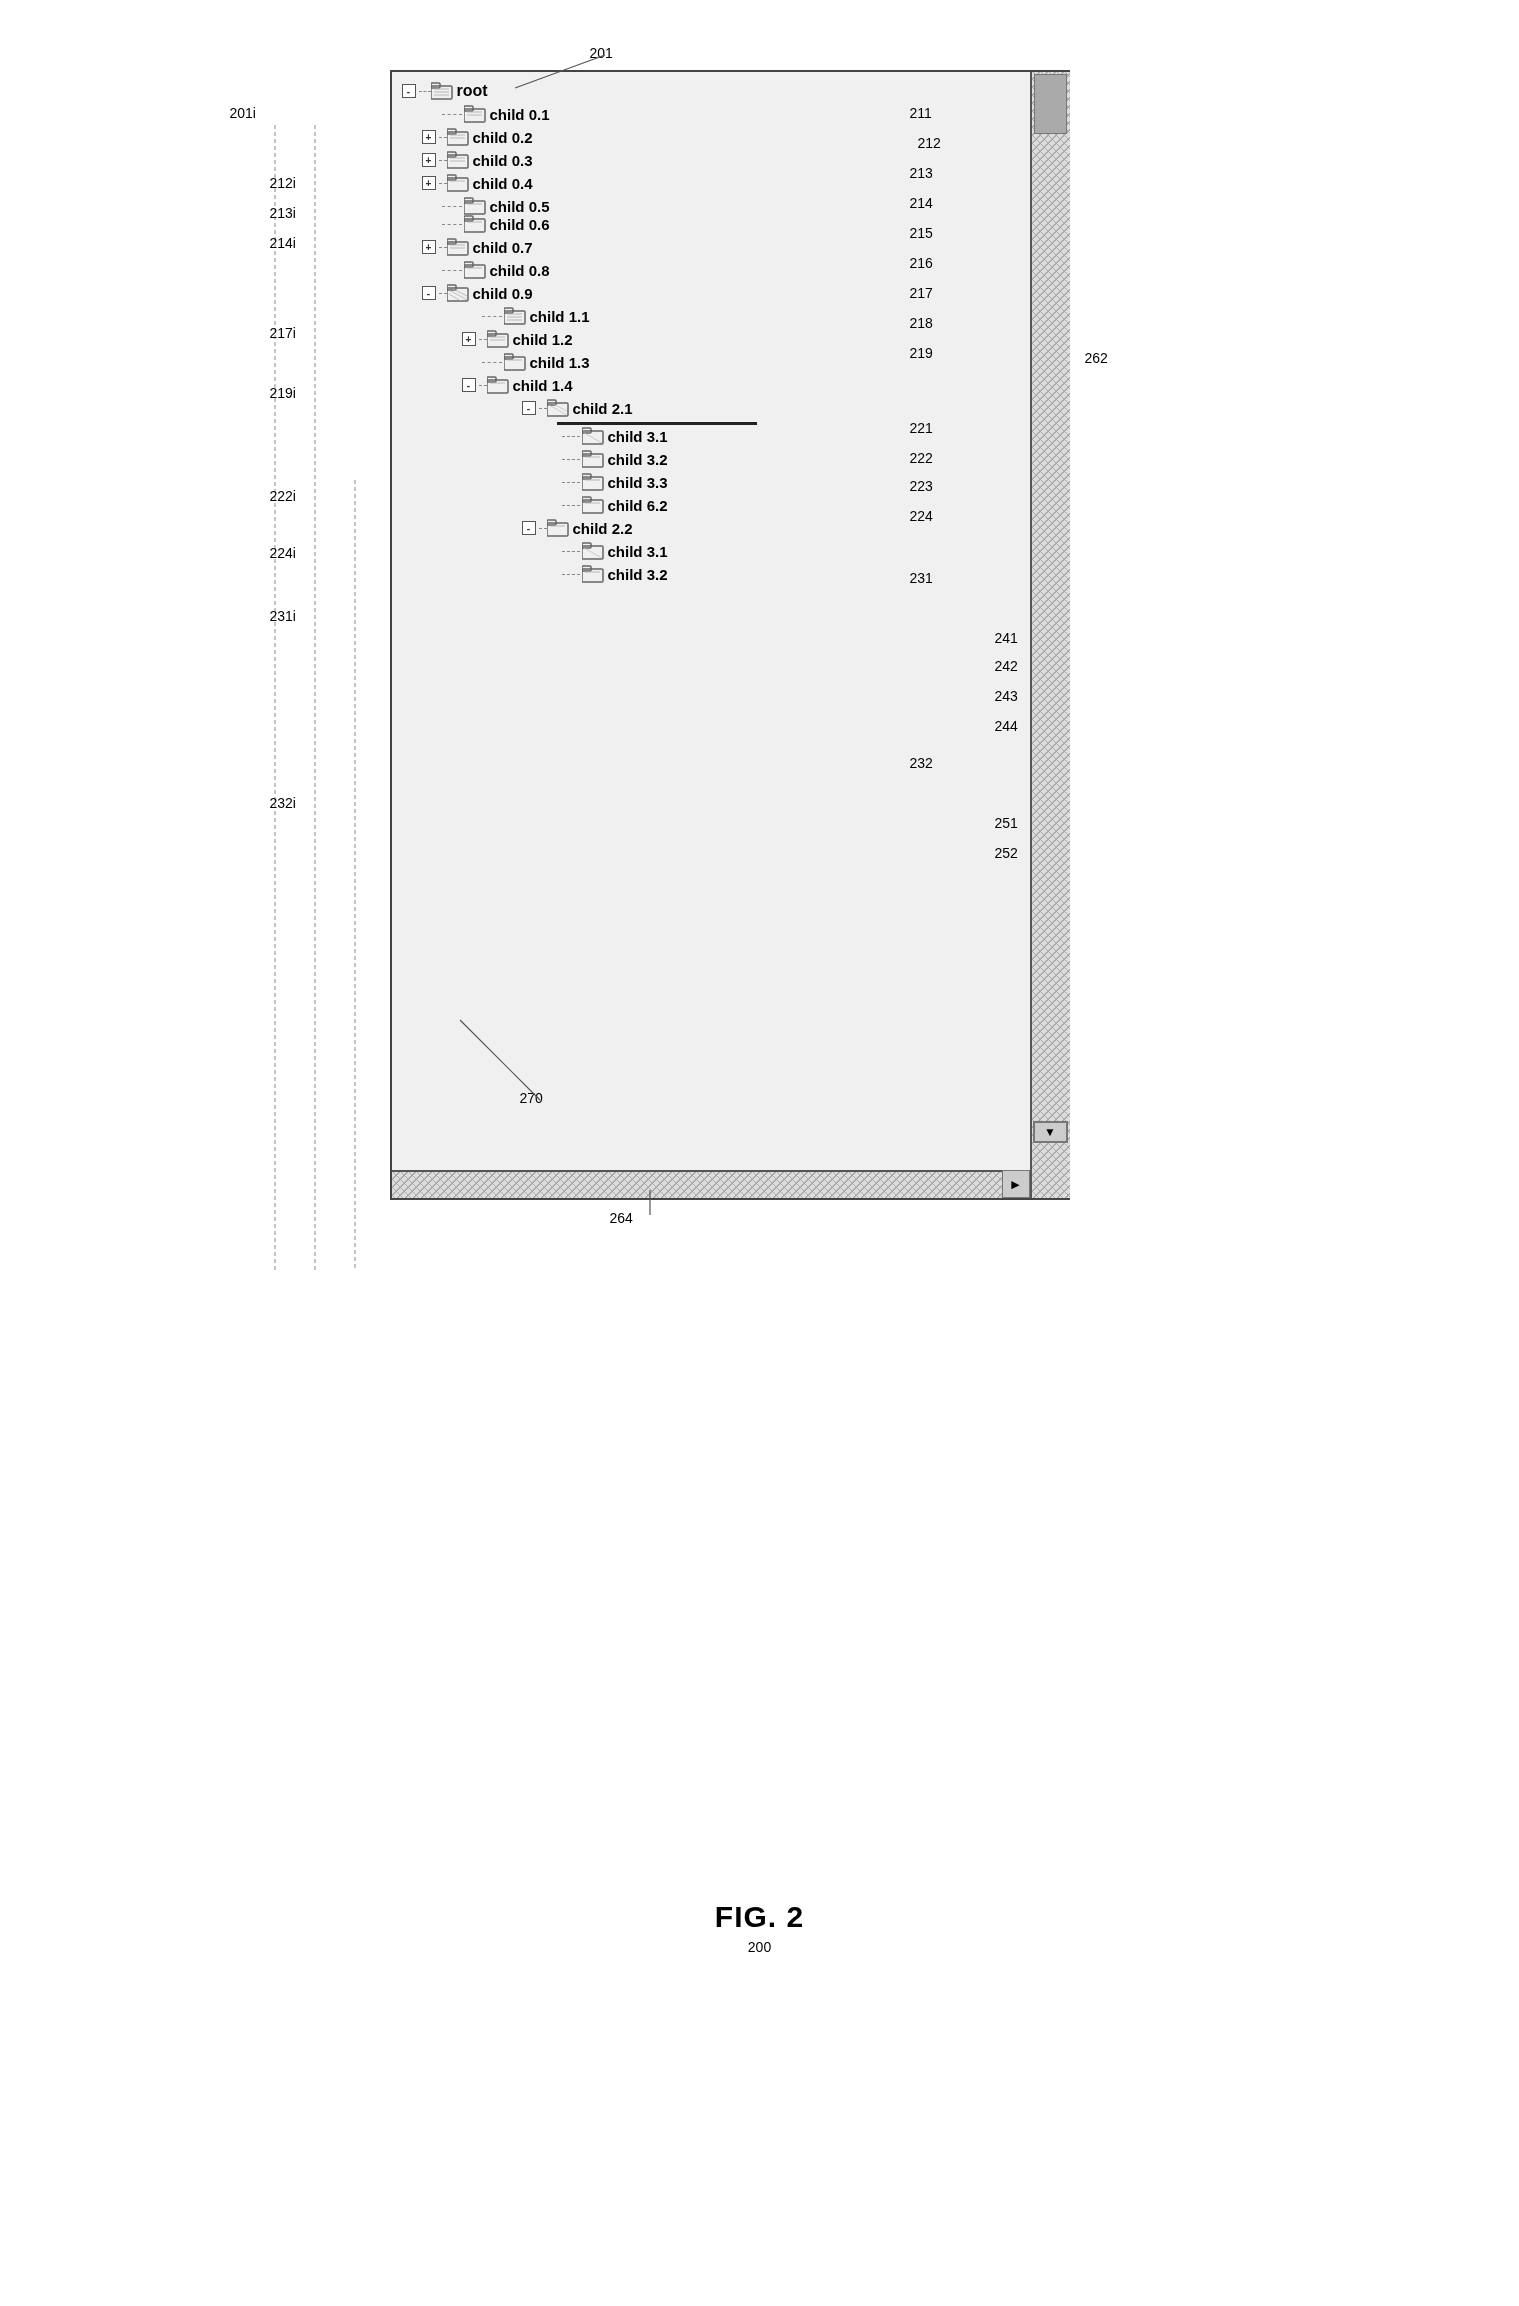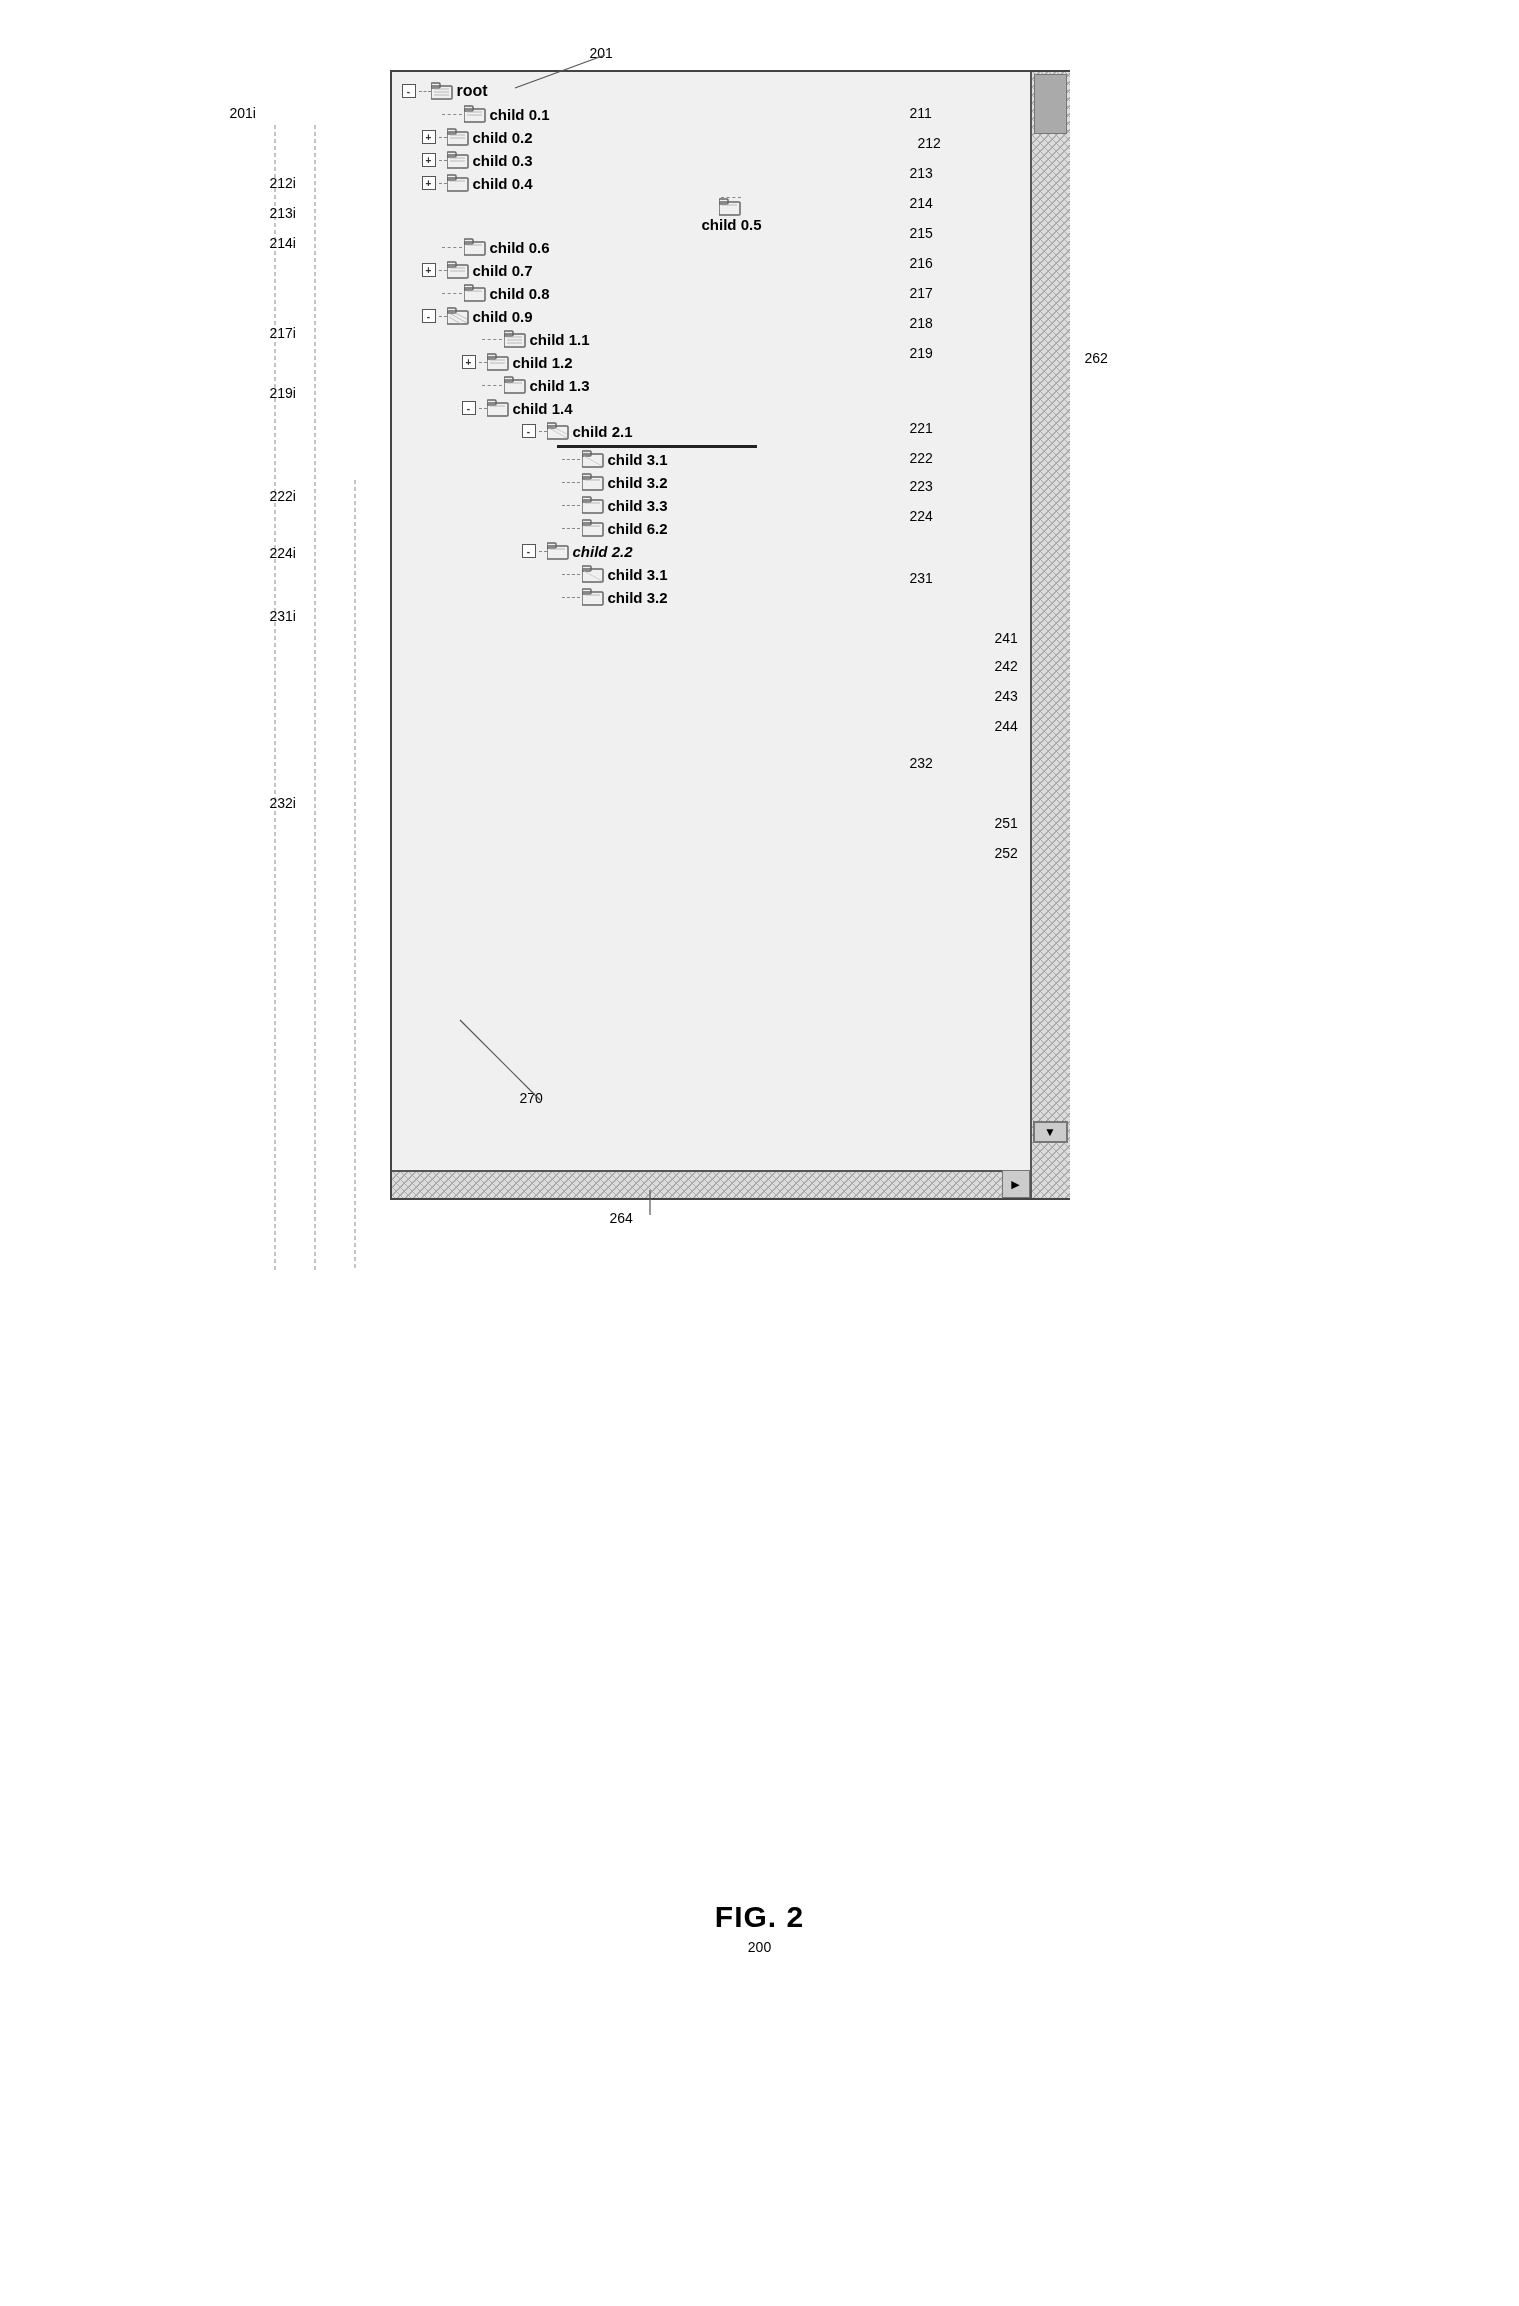--- a/index.html
+++ b/index.html
@@ -123,21 +123,21 @@
           <div style="width:14px; height:14px; border:1.5px solid #555; background:#fff; display:inline-flex; align-items:center; justify-content:center; font-size:10px; font-weight:bold; margin-right:3px; color:#333; flex-shrink:0;">+</div>
           <span style="border-top:1.5px dashed #888; width:8px; display:inline-block;"></span>
           <svg width="22" height="18" viewBox="0 0 22 18" style="margin-right:4px;">
             <rect x="0" y="4" width="21" height="13" rx="1" fill="none" stroke="#666" stroke-width="1.5"></rect>
             <rect x="0" y="1" width="9" height="5" rx="1" fill="none" stroke="#666" stroke-width="1.5"></rect>
             <line x1="3" y1="7" x2="18" y2="7" stroke="#aaa" stroke-width="0.8"></line>
           </svg>
           <span style="font-size:15px; font-weight:bold; font-family:Arial,sans-serif;">child 0.4</span>
         </div>
 
-        <div style="display:flex; align-items:center; margin-bottom:5px; margin-left:40px;flex-direction:column;">
+        <div style="display:flex; align-items:center; margin-left:40px;">
           <span style="border-top:1.5px dashed #888; width:20px; display:inline-block; margin-right:2px;"></span>
           <svg width="22" height="18" viewBox="0 0 22 18" style="margin-right:4px;">
             <rect x="0" y="4" width="21" height="13" rx="1" fill="none" stroke="#666" stroke-width="1.5"></rect>
             <rect x="0" y="1" width="9" height="5" rx="1" fill="none" stroke="#666" stroke-width="1.5"></rect>
             <line x1="3" y1="7" x2="18" y2="7" stroke="#aaa" stroke-width="0.8"></line>
           </svg>
           <span style="font-size:15px; font-weight:bold; font-family:Arial,sans-serif;">child 0.5</span>
         </div>
 
         <div style="display:flex; align-items:center; margin-bottom:5px; margin-left:40px;">
@@ -286,21 +286,21 @@
         </div>
 
         <div style="display:flex; align-items:center; margin-bottom:5px; margin-left:120px;">
           <div style="width:14px; height:14px; border:1.5px solid #555; background:#fff; display:inline-flex; align-items:center; justify-content:center; font-size:10px; font-weight:bold; margin-right:3px; color:#333; flex-shrink:0;">-</div>
           <span style="border-top:1.5px dashed #888; width:8px; display:inline-block;"></span>
           <svg width="22" height="18" viewBox="0 0 22 18" style="margin-right:4px;">
             <rect x="0" y="4" width="21" height="13" rx="1" fill="none" stroke="#666" stroke-width="1.5"></rect>
             <rect x="0" y="1" width="9" height="5" rx="1" fill="none" stroke="#666" stroke-width="1.5"></rect>
             <line x1="3" y1="7" x2="18" y2="7" stroke="#aaa" stroke-width="0.8"></line>
           </svg>
-          <span style="font-size:15px; font-weight:bold; font-family:Arial,sans-serif;font-style:italic;">child 2.2</span>
+          <span style="font-size:15px; font-weight:bold; font-family:Arial,sans-serif;">child 2.2</span>
         </div>
 
         <div style="display:flex; align-items:center; margin-bottom:5px; margin-left:160px;">
           <span style="border-top:1.5px dashed #888; width:18px; display:inline-block; margin-right:2px;"></span>
           <svg width="22" height="18" viewBox="0 0 22 18" style="margin-right:4px;">
             <rect x="0" y="4" width="21" height="13" rx="1" fill="none" stroke="#666" stroke-width="1.5"></rect>
             <rect x="0" y="1" width="9" height="5" rx="1" fill="none" stroke="#666" stroke-width="1.5"></rect>
             <line x1="2" y1="6" x2="20" y2="16" stroke="#bbb" stroke-width="0.7"></line>
           </svg>
           <span style="font-size:15px; font-weight:bold; font-family:Arial,sans-serif;">child 3.1</span>

